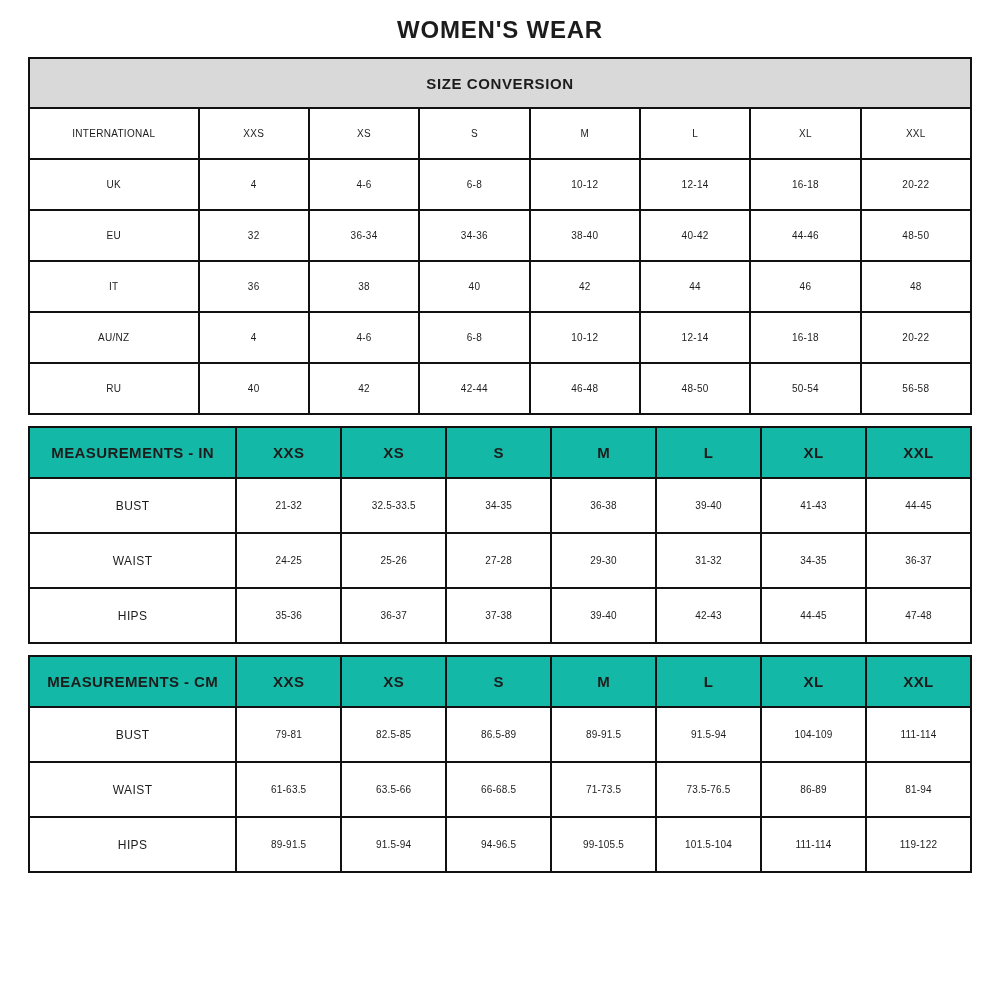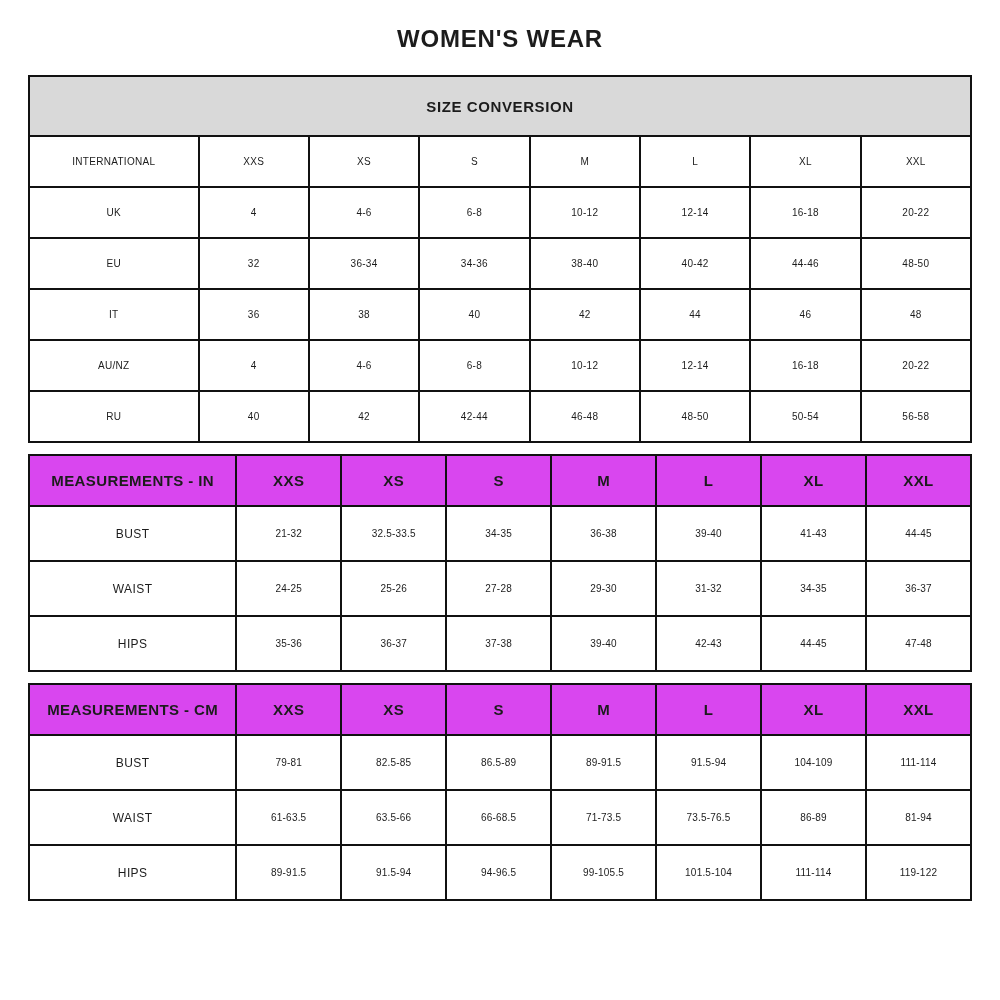--- a/index.html
+++ b/index.html
@@ -10,21 +10,21 @@
     font-family: "Liberation Sans", sans-serif;
     color: #1c1c1c;
   }
   .page {
     width: 1000px;
     height: 1000px;
     padding: 0 28px;
     background: #ffffff;
   }
   .page-title {
-    margin: 9px;
+    margin: 0;
     padding: 16px 0 13px 0;
     text-align: center;
     font-size: 24px;
     font-weight: 700;
     letter-spacing: 0.8px;
     color: #1c1c1c;
   }
   table {
     width: 100%;
     border-collapse: collapse;
@@ -34,32 +34,32 @@
     border: 2px solid #111111;
     text-align: center;
     vertical-align: middle;
     padding: 0;
     overflow: hidden;
     white-space: nowrap;
   }
   
   .size-table td { height: 51px; font-size: 10px; letter-spacing: 0.3px; }
   .size-table .table-title-cell {
-    height: 60px;
+    height: 50px;
     background: #d9d9d9;
     font-weight: 700;
     font-size: 15px;
     letter-spacing: 0.6px;
   }
   
   .meas-table { margin-top: 11px; }
   .meas-table td { height: 55px; }
   .meas-table tr.head-row td {
     height: 51px;
-    background: #d946ef;
+    background: #14b8a6;
     font-weight: 700;
     font-size: 15px;
     letter-spacing: 0.4px;
   }
   .meas-table td.row-label { font-size: 12px; letter-spacing: 0.4px; }
   .meas-table td.value { font-size: 10px; letter-spacing: 0.2px; }
 </style>
 </head>
 <body>
 

